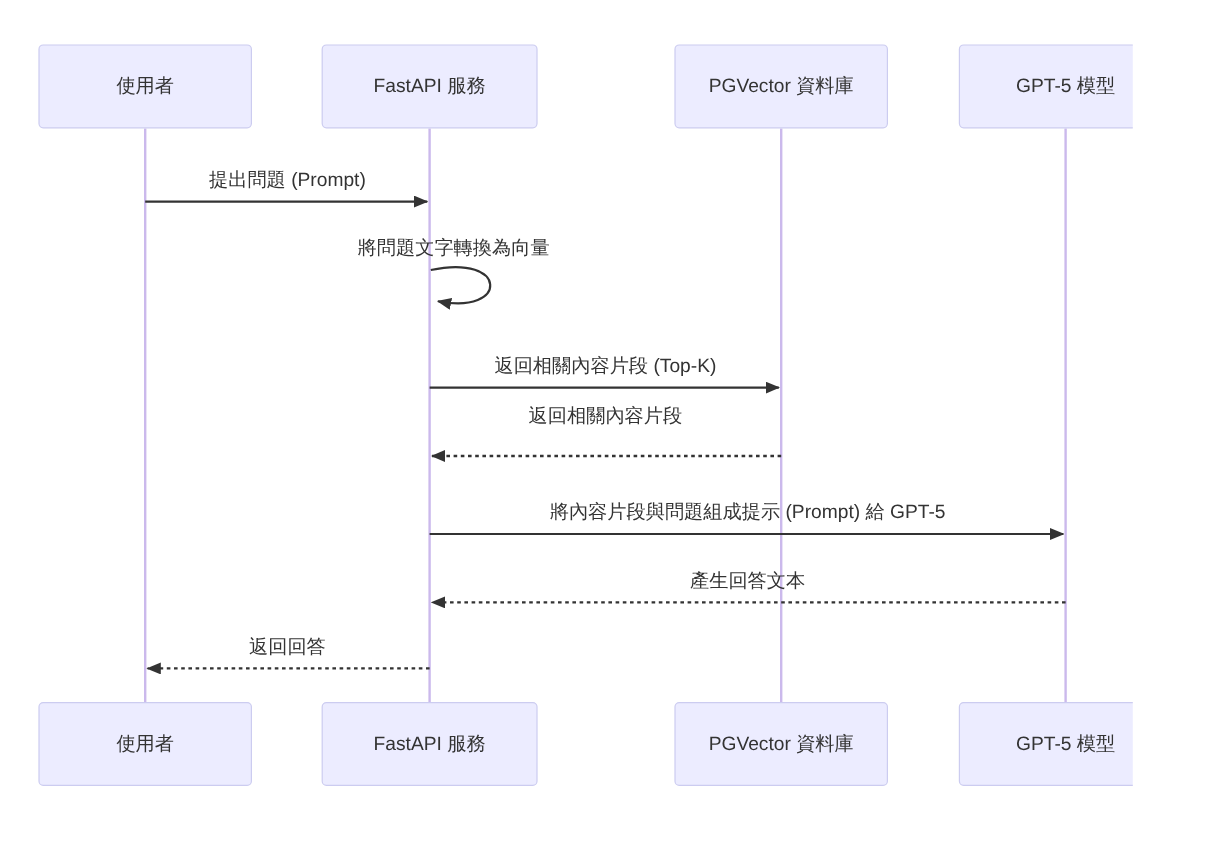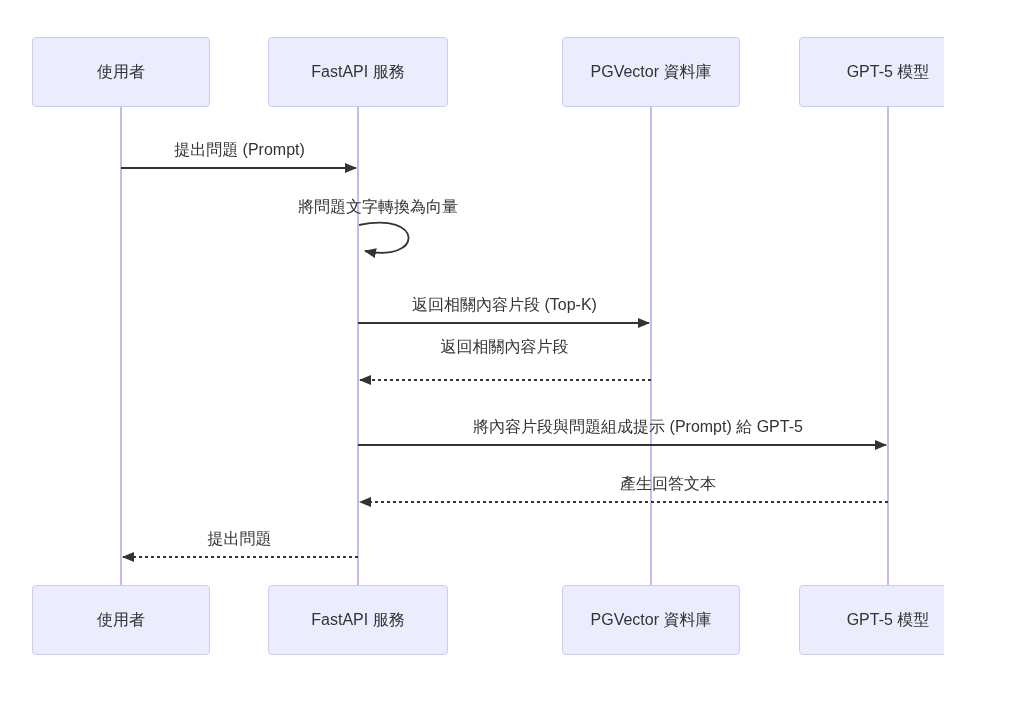--- a/index.html
+++ b/index.html
@@ -109,17 +109,17 @@
       <div class="actor-box" style="left: 562px; top: 585px; width: 178px; height: 70px;">
         <span>PGVector 資料庫</span>
       </div>
       <div class="actor-box" style="left: 799px; top: 585px; width: 178px; height: 70px;">
         <span>GPT-5 模型</span>
       </div>
       <div class="msg-label" style="left: 239.5px; top: 140px;">提出問題 (Prompt)</div>
       <div class="msg-label" style="left: 358px; top: 197px; margin-left: 20px;">將問題文字轉換為向量</div>
       <div class="msg-label" style="left: 504.5px; top: 295px;">返回相關內容片段 (Top-K)</div>
       <div class="msg-label" style="left: 504.5px; top: 337px;">返回相關內容片段</div>
-      <div class="msg-label" style="left: 638px; top: 417px;">將內容片段與問題組成提示 (Prompt) 給 GPT-5</div>
-      <div class="msg-label" style="left: 623px; top: 474px; margin-left: 45px;">產生回答文本</div>
-      <div class="msg-label" style="left: 239.5px; top: 529px;">提出問題</div>
+      <div class="msg-label" style="left: 623px; top: 417px;">將內容片段與問題組成提示 (Prompt) 給 GPT-5</div>
+      <div class="msg-label" style="left: 623px; top: 474px;">產生回答文本</div>
+      <div class="msg-label" style="left: 239.5px; top: 529px;">返回回答</div>
     </div>
 </div>
 
 </body></html>

